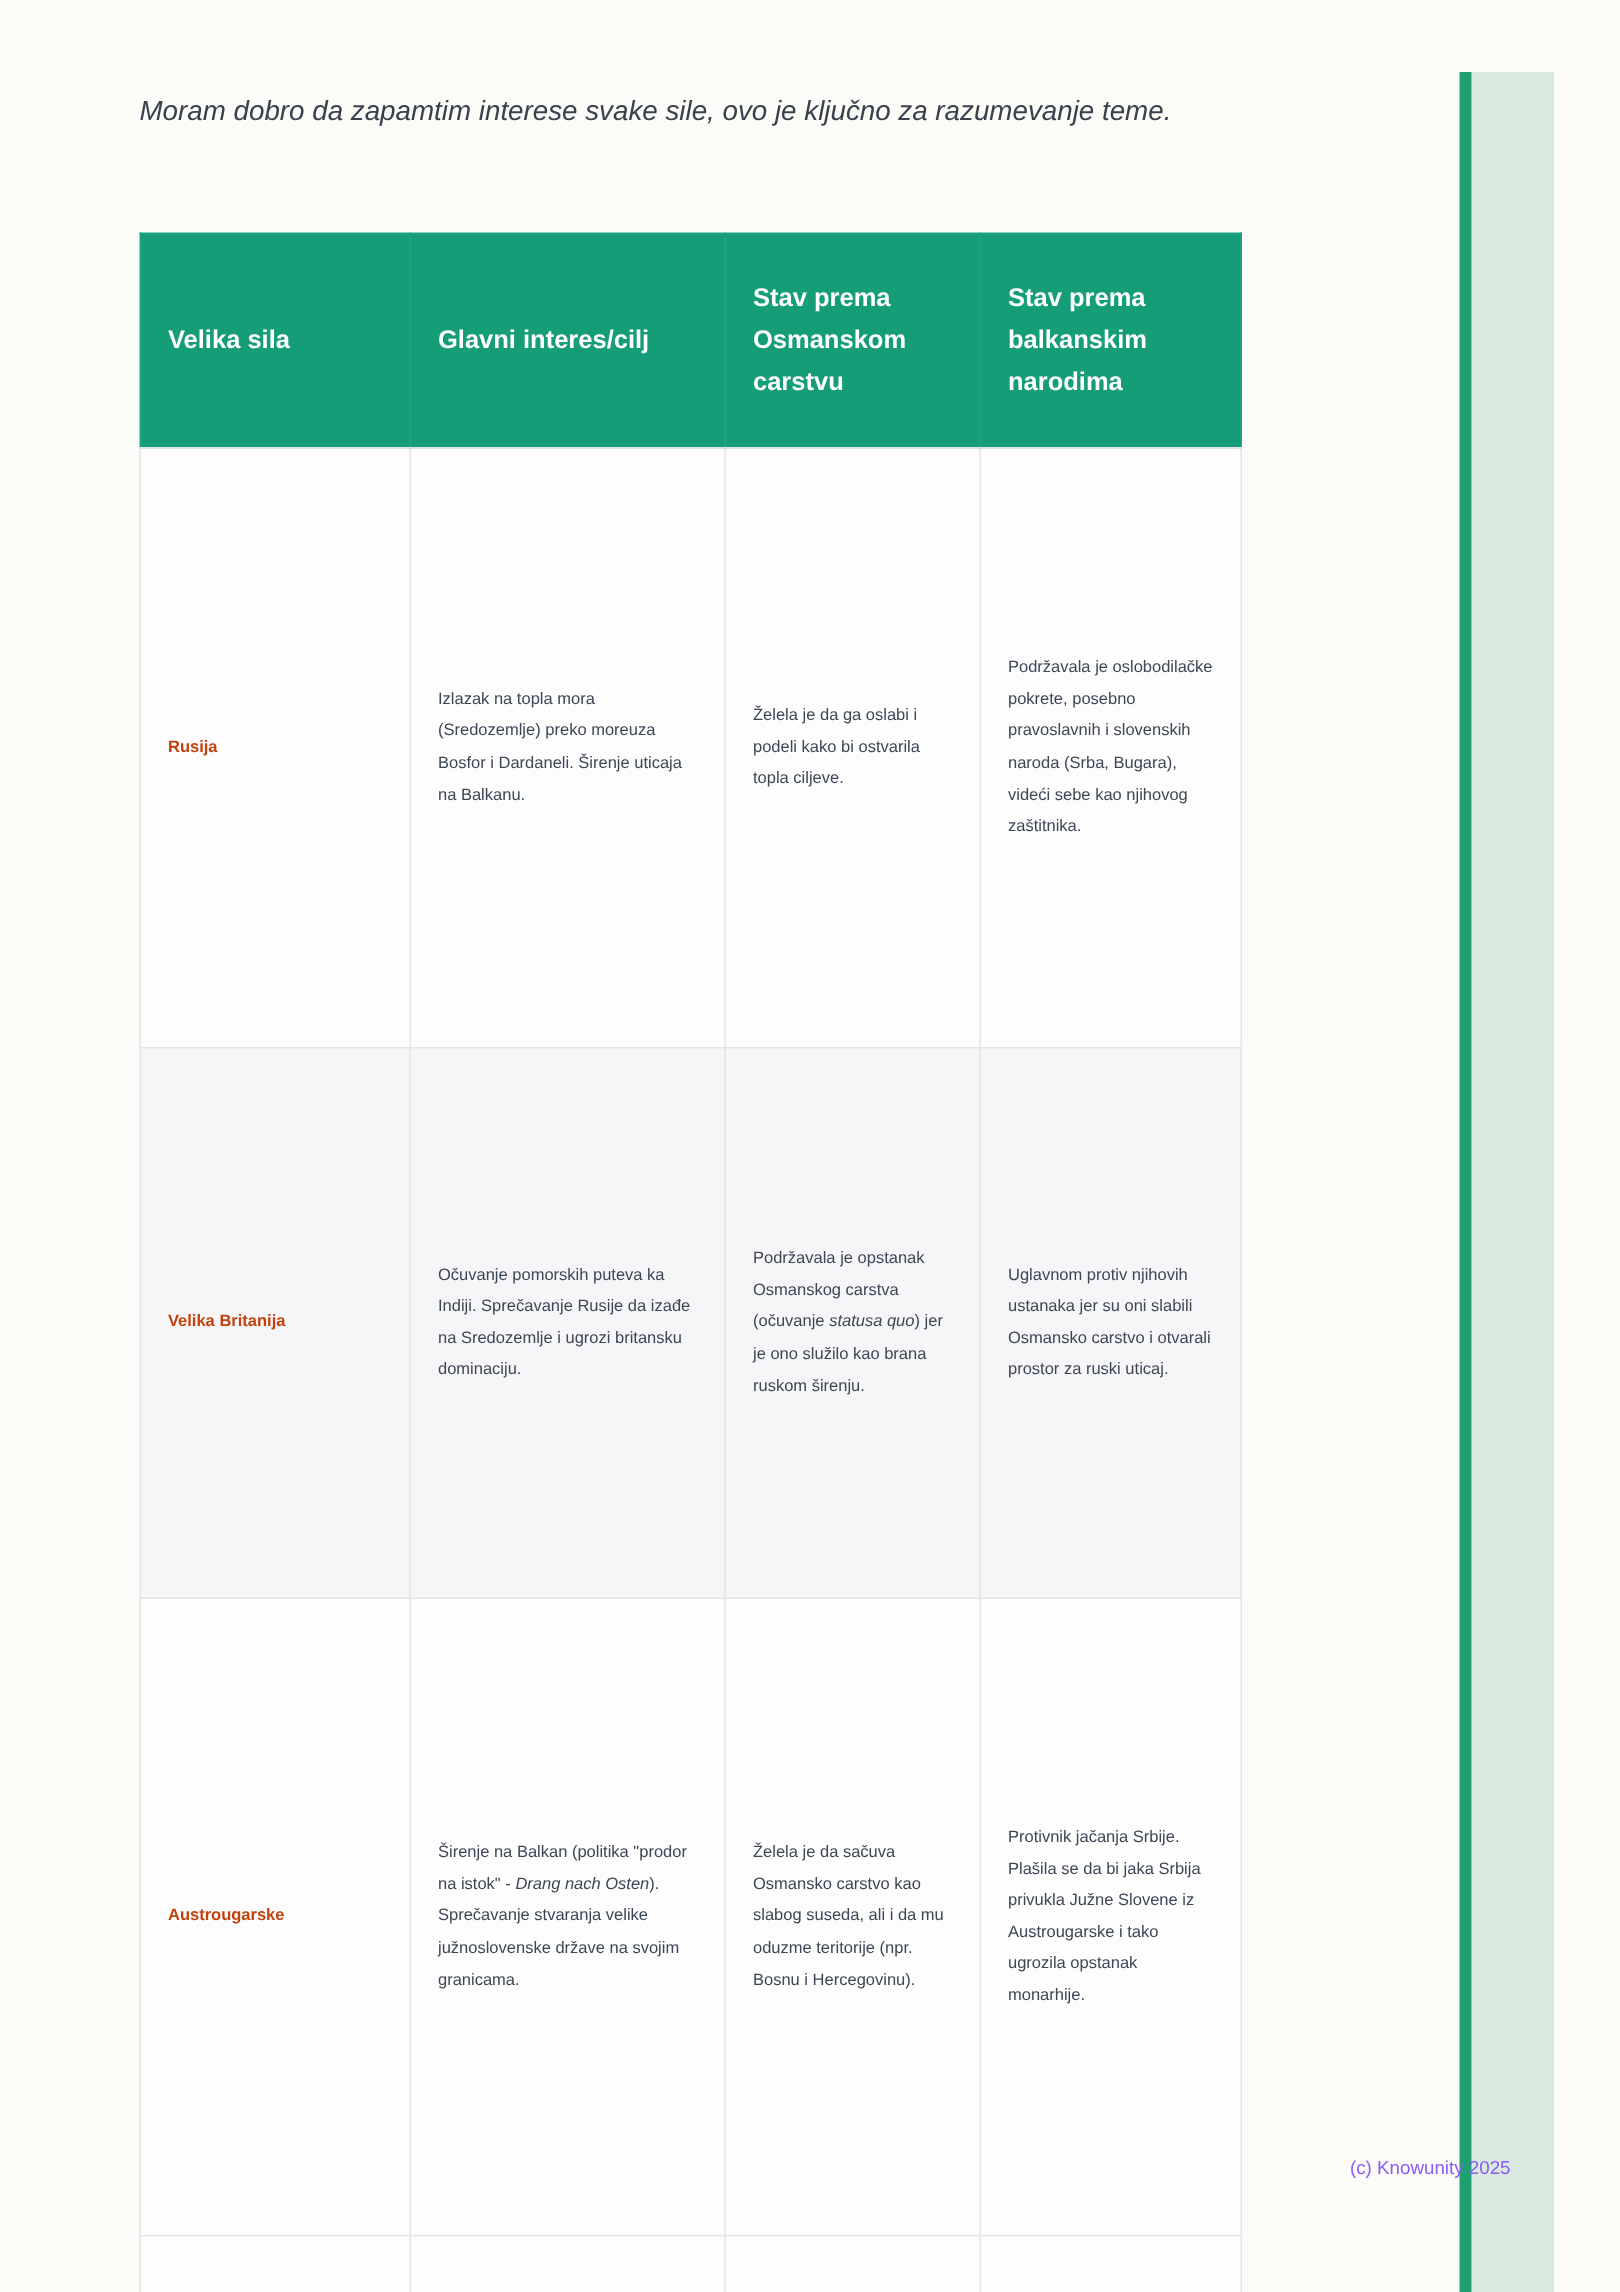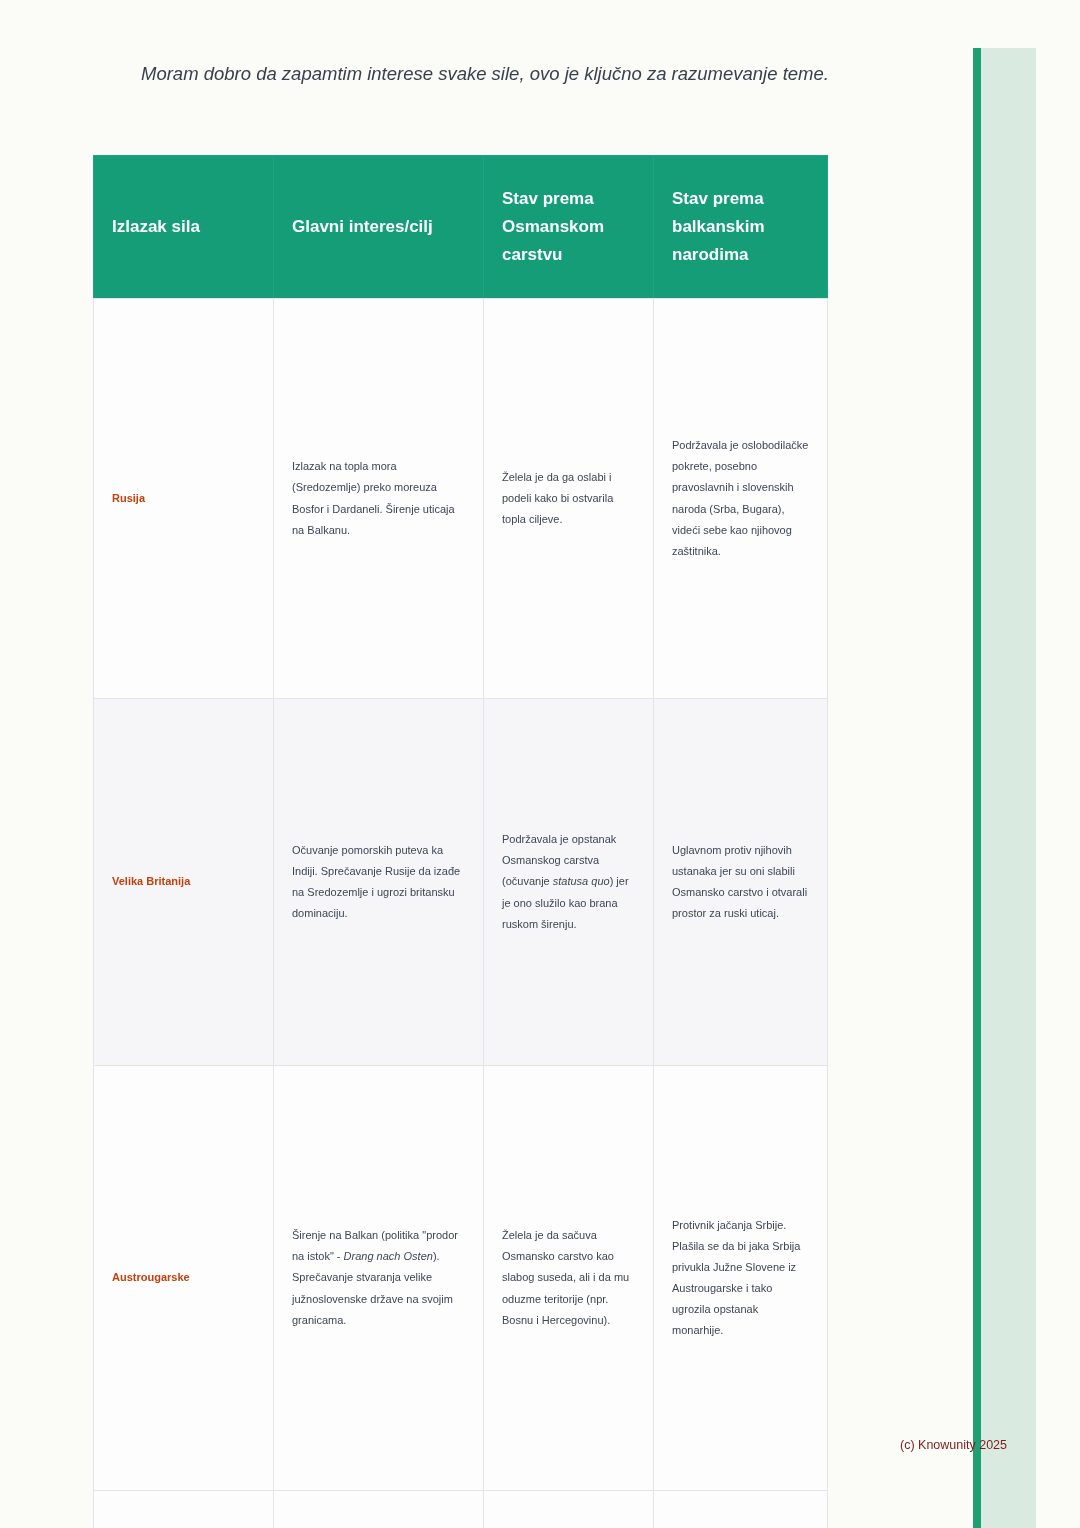--- a/index.html
+++ b/index.html
@@ -25,21 +25,20 @@
   }
 
   
   .intro {
     position: absolute; left: 93px; top: 56px; width: 736px;
     font-style: italic;
     font-size: 18.5px;
     line-height: 1.9;
     color: #3a414d;
     text-align: justify;
-    margin-left: 48px;
   }
 
   
   table.powers-table {
     position: absolute; left: 93px; top: 155px;
     width: 734px;
     border-collapse: collapse;
     table-layout: fixed;
   }
   .powers-table col.c1 { width: 180px; }
@@ -76,21 +75,21 @@
   }
   tr.row-rusija   { height: 400px; }
   tr.row-britanija{ height: 367px; }
   tr.row-austro   { height: 425px; }
   tr.row-partial  { height: 80px; }
 
   
   .footer {
     position: absolute; left: 900px; top: 1438px;
     font-size: 12.5px;
-    color: #7f1d1d;
+    color: #8b5cf6;
     z-index: 2;
   }
 </style>
 </head>
 <body>
 
 <div class="page">
 
   <div class="side-band"></div>
   <div class="side-line"></div>
@@ -99,21 +98,21 @@
 
   <table class="powers-table">
     <colgroup>
       <col class="c1">
         <col class="c2">
         <col class="c3">
         <col class="c4">
     </colgroup>
     <thead>
       <tr>
-        <th>Izlazak sila</th>
+        <th>Velika sila</th>
         <th>Glavni interes/cilj</th>
         <th>Stav prema Osmanskom carstvu</th>
         <th>Stav prema balkanskim narodima</th>
       </tr>
     </thead>
     <tbody>
       <tr class="row-rusija">
         <td class="power">Rusija</td>
         <td><span>Izlazak na topla mora (Sredozemlje) preko moreuza Bosfor i Dardaneli. Širenje uticaja na Balkanu.</span></td>
         <td><span>Želela je da ga oslabi i podeli kako bi ostvarila topla ciljeve.</span></td>

